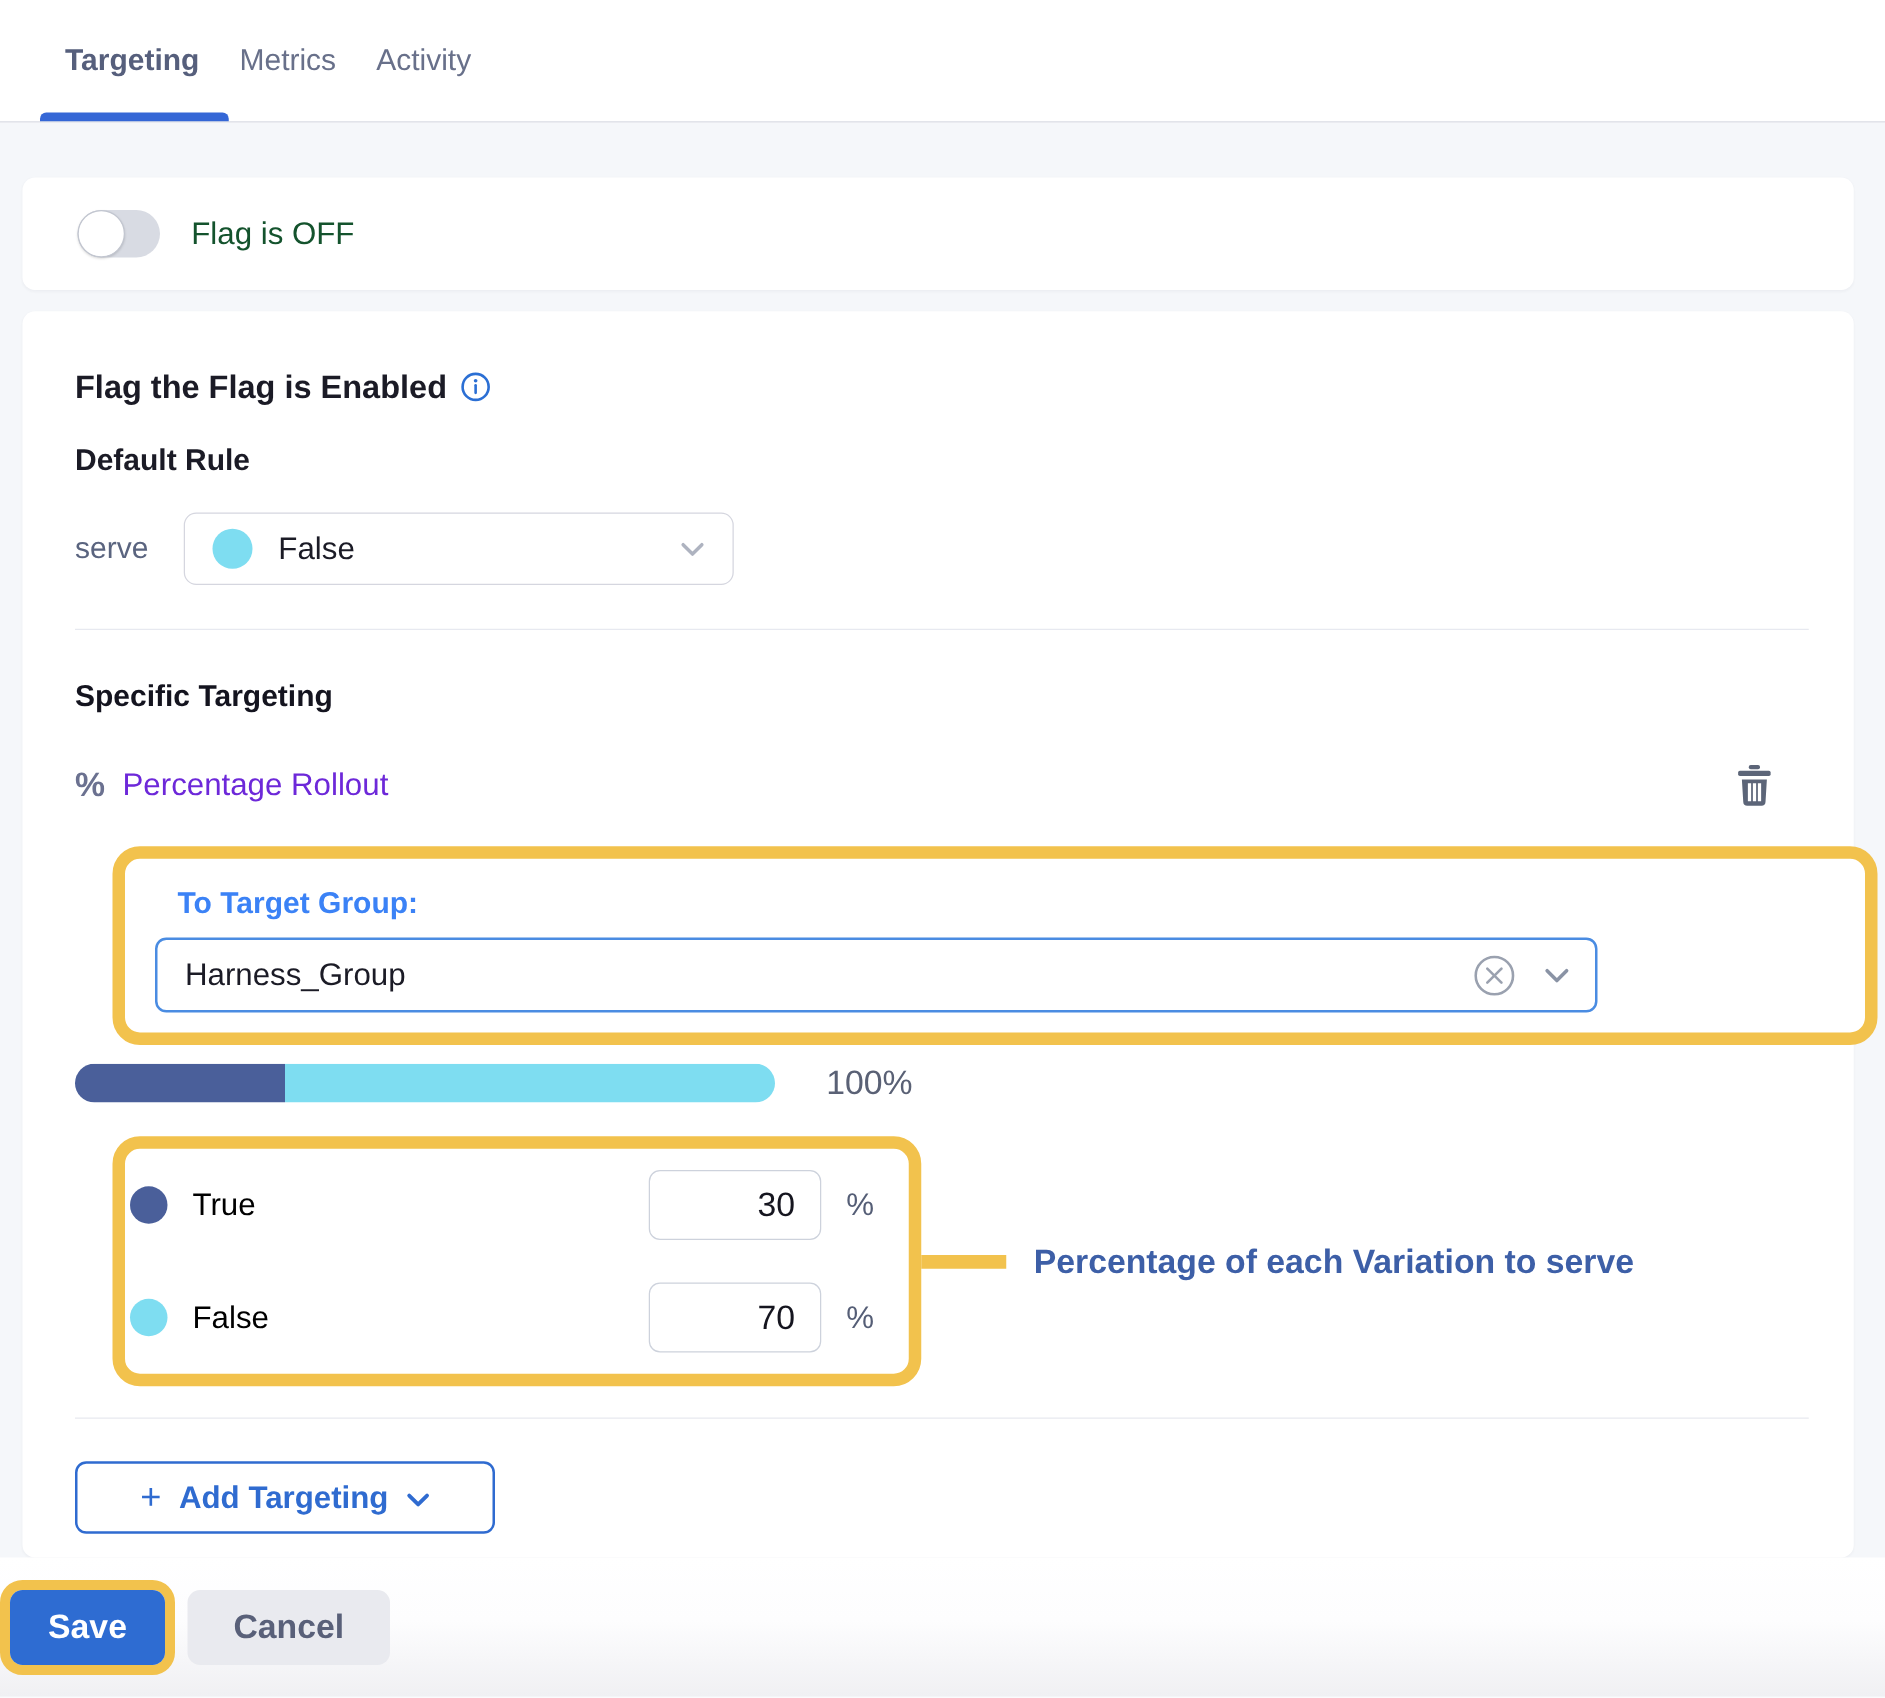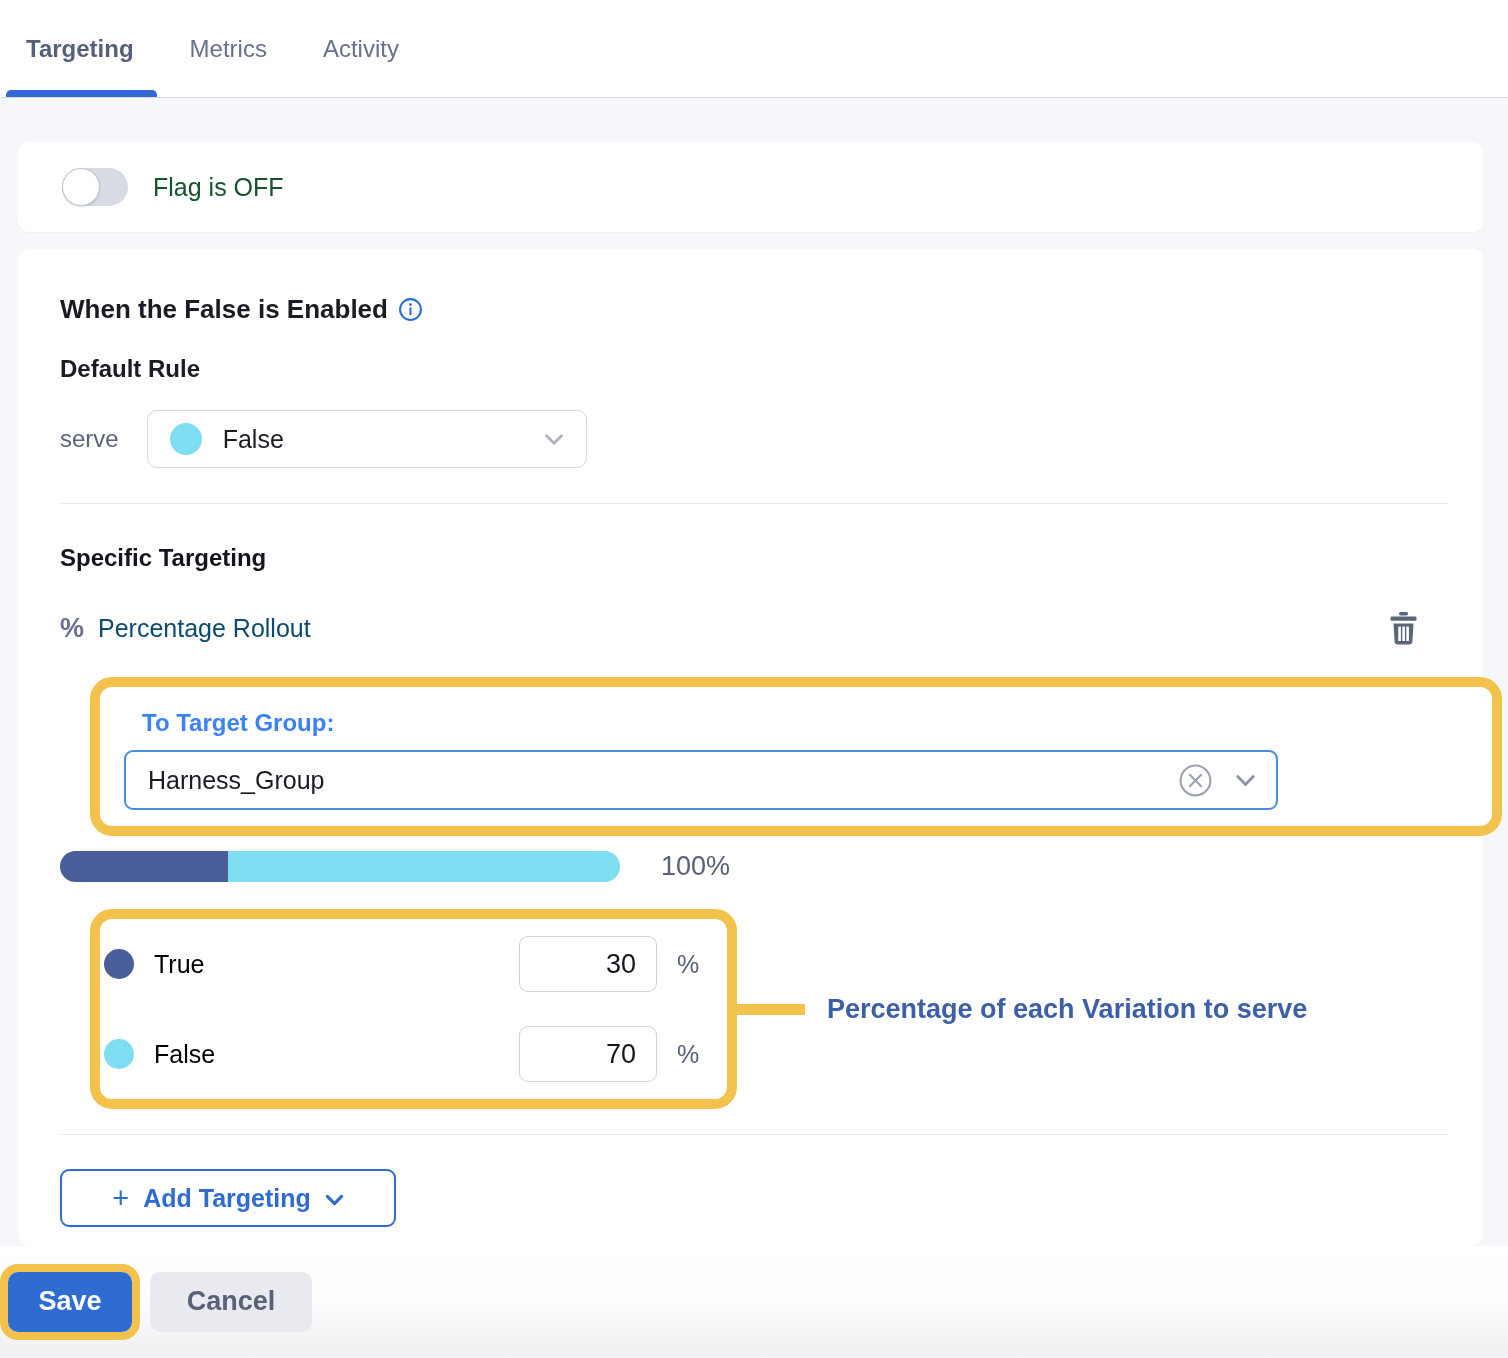--- a/index.html
+++ b/index.html
@@ -4,21 +4,21 @@
 <style>
   * { margin:0; padding:0; box-sizing:border-box; }
   html,body { width:1508px; height:1358px; }
   body {
     font-family:"Liberation Sans","DejaVu Sans",sans-serif;
     background:#f5f7fa; color:#1d1d27; overflow:hidden;
   }
   
   .tabbar {
     height:98px; background:#ffffff; border-bottom:1px solid #d9dbe3;
-    display:flex; align-items:stretch; padding-left:26px; gap:56px;
+    display:flex; align-items:stretch; padding-left:52px; gap:32px;
   }
   .tab {
     display:flex; align-items:center; position:relative;
     font-size:24px; color:#68708a; cursor:pointer;
   }
   .tab.active { color:#565f7c; font-weight:700; }
   .tab.active::after {
     content:""; position:absolute; left:-20px; right:-23px; bottom:0;
     height:7px; background:#3567d6; border-radius:5px 5px 0 0;
   }
@@ -64,21 +64,21 @@
   .chev { color:#aeb3c0; margin-left:auto; display:flex; }
 
   .divider { height:1px; background:#e7e9f0; }
   .div1 { margin-top:35px; }
   .div2 { margin-top:25px; }
 
   .spec-heading { margin-top:40px; font-size:24px; font-weight:700; color:#14141f; }
 
   .rollout-head { margin-top:40px; display:flex; align-items:center; padding-right:29px; }
   .percent-icon { font-size:27px; font-weight:700; color:#6b7190; }
-  .rollout-title { margin-left:14px; font-size:25px; color:#0c4a6e; }
+  .rollout-title { margin-left:14px; font-size:25px; color:#6d28d9; }
   .trash-btn { margin-left:auto; cursor:pointer; display:flex; }
 
   .hl-box {
     border:10px solid #f2c24d; border-radius:22px; background:#fff;
   }
   .box-group { margin-top:32px; margin-left:30px; width:1412px; padding:16px 20px; }
   .tg-label { font-size:24px; font-weight:700; color:#3b82f6; margin:6px 0 13px 22px; }
   .tg-select {
     margin-left:4px; width:1154px; height:60px; background:#fff;
     border:2px solid #4a8ce2; border-radius:9px;
@@ -148,21 +148,21 @@
 <div class="card card-flag">
   <div class="toggle">
     <div class="knob"></div>
   </div>
   <div class="flag-label">Flag is OFF</div>
 </div>
 
 <div class="card card-main">
 
   <div class="section-title">
-    <span>When the False is Enabled</span>
+    <span>Flag the Flag is Enabled</span>
     <span class="info-icon">
       <svg width="25" height="25" viewBox="0 0 24 24">
         <circle cx="12" cy="12" r="10" fill="none" stroke="#2b6fd4" stroke-width="2"></circle>
         <line x1="12" y1="10.8" x2="12" y2="16.6" stroke="#2b6fd4" stroke-width="2" stroke-linecap="round"></line>
         <circle cx="12" cy="7.3" r="1.4" fill="#2b6fd4"></circle>
       </svg>
     </span>
   </div>
 
   <div class="subheading">Default Rule</div>

